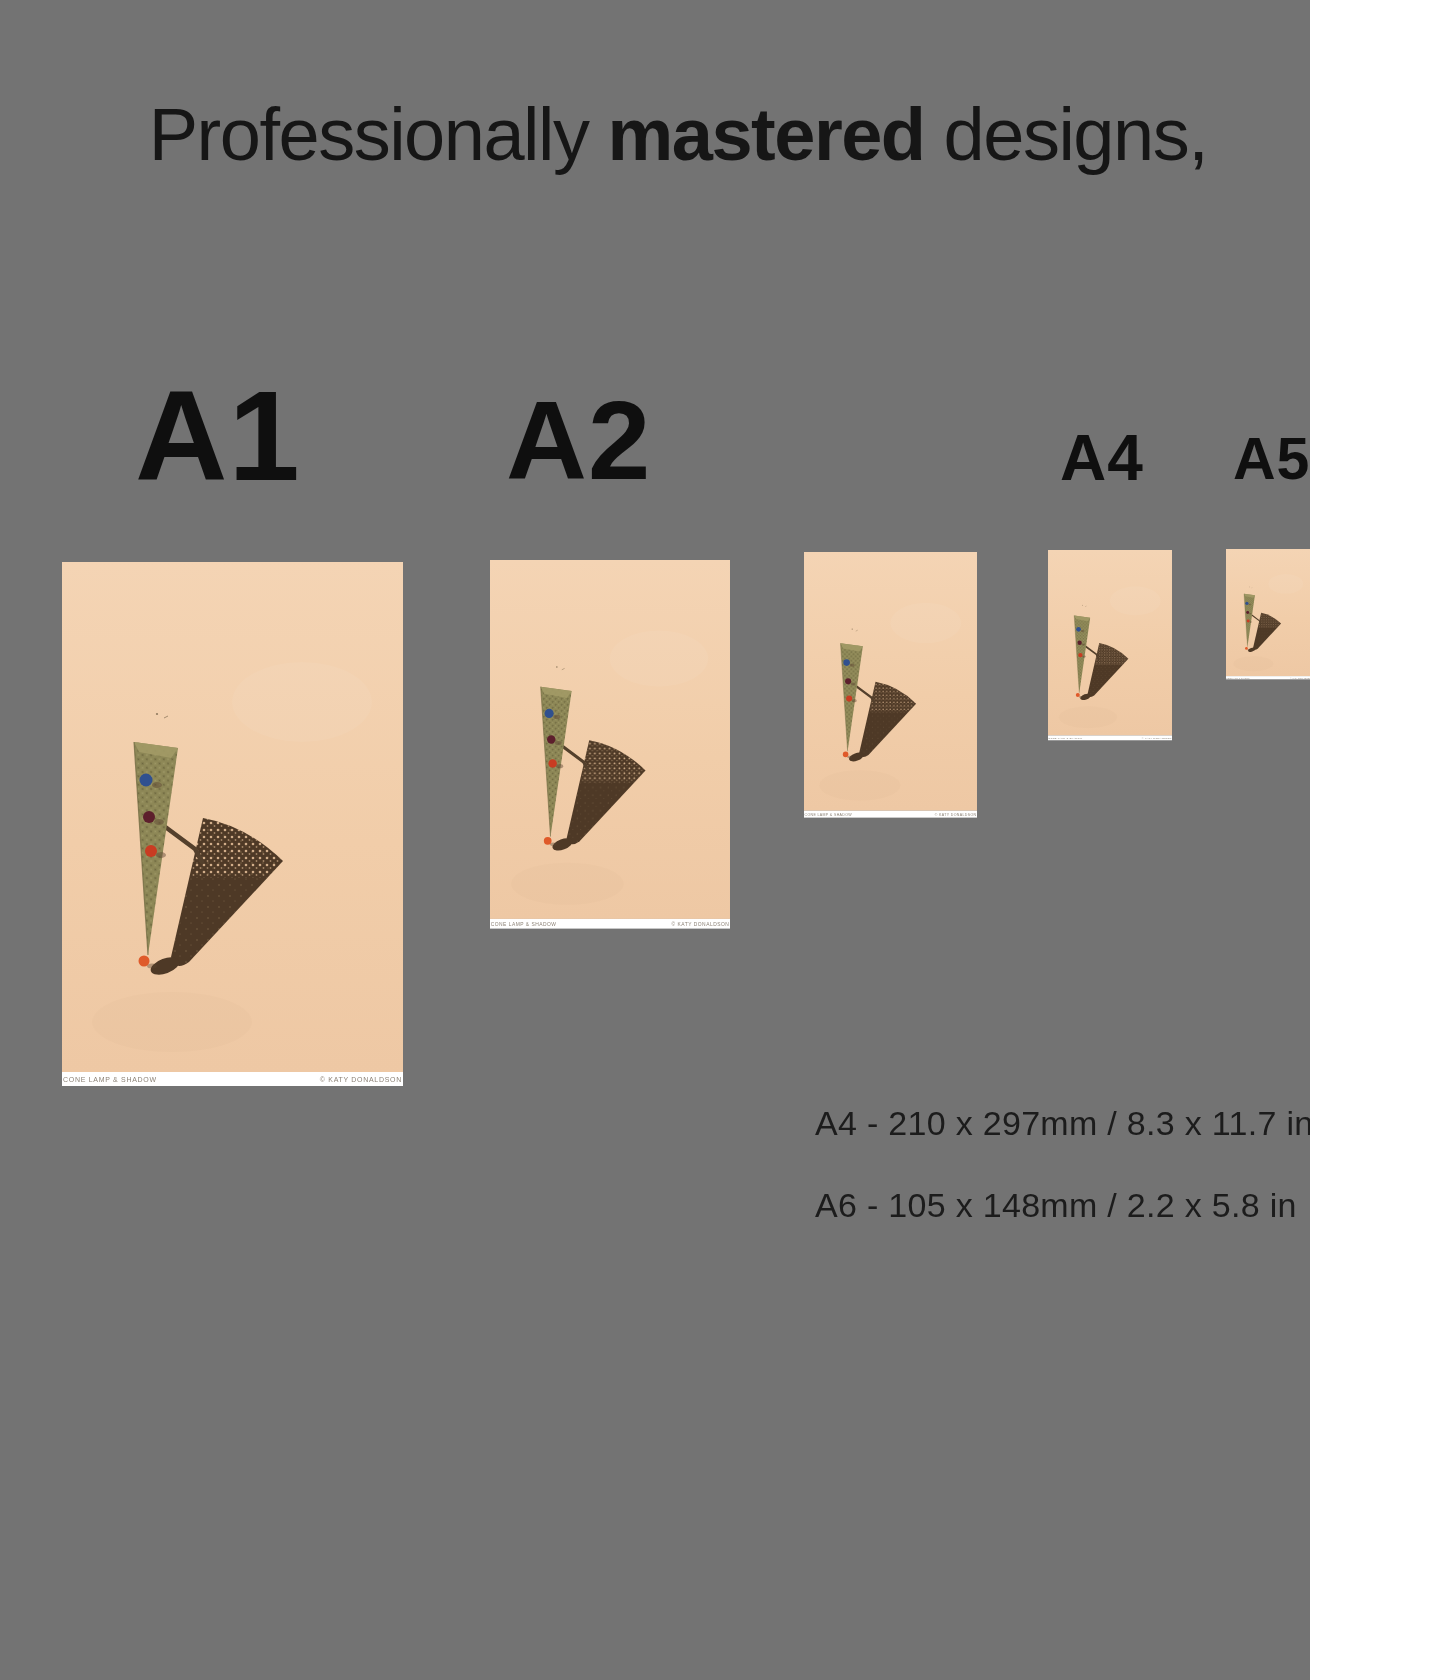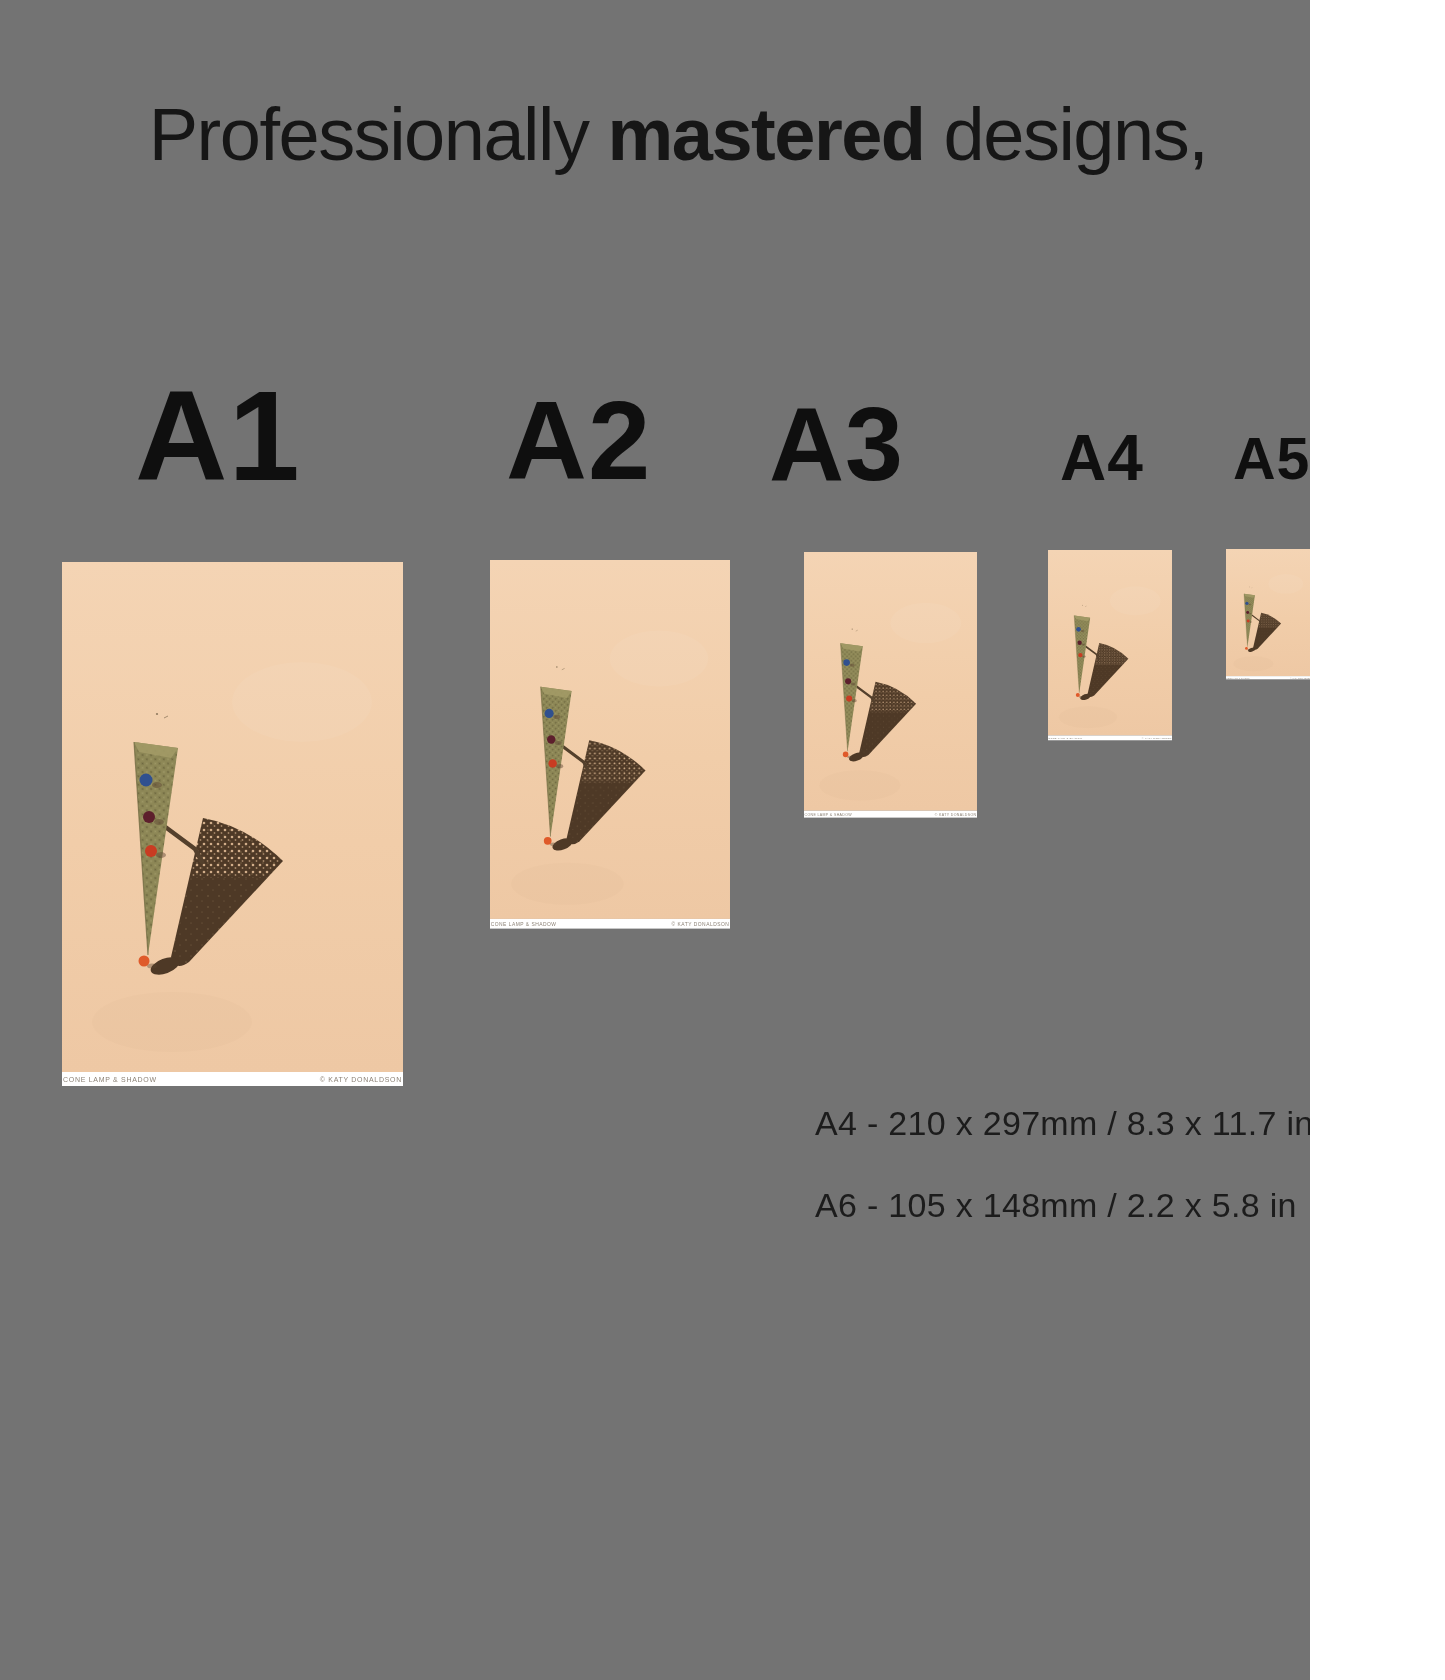--- a/index.html
+++ b/index.html
@@ -109,21 +109,20 @@
 </svg>
 
 <div class="page">
 
   <header class="title">
     <div><span>Professionally </span><span class="b">mastered</span><span> designs,</span></div>
   </header>
 
   <div class="lbl" id="lbl-a1">A1</div>
   <div class="lbl" id="lbl-a2">A2</div>
-  <div class="lbl" id="lbl-a3">A3</div>
   <div class="lbl" id="lbl-a4">A4</div>
   <div class="lbl" id="lbl-a5">A5</div>
   <div class="lbl" id="lbl-a6">A6</div>
 
   <div class="poster" id="poster-a1">
     <svg viewBox="0 0 341 524">
         <use href="#posterArt"></use>
       </svg>
   </div>
   <div class="poster" id="poster-a2">

